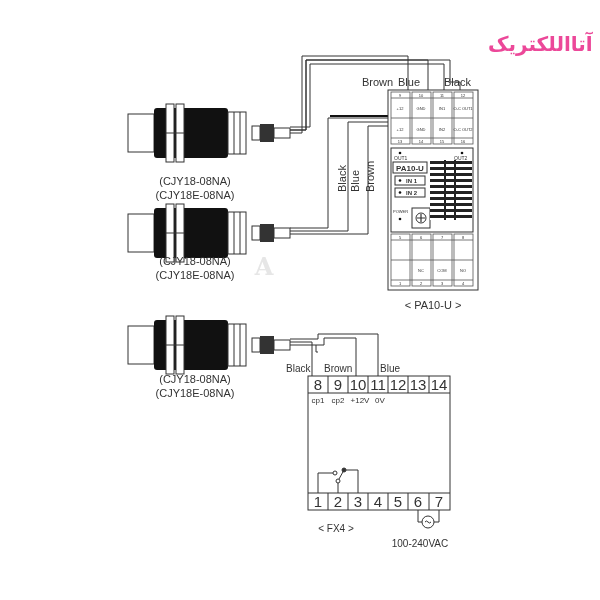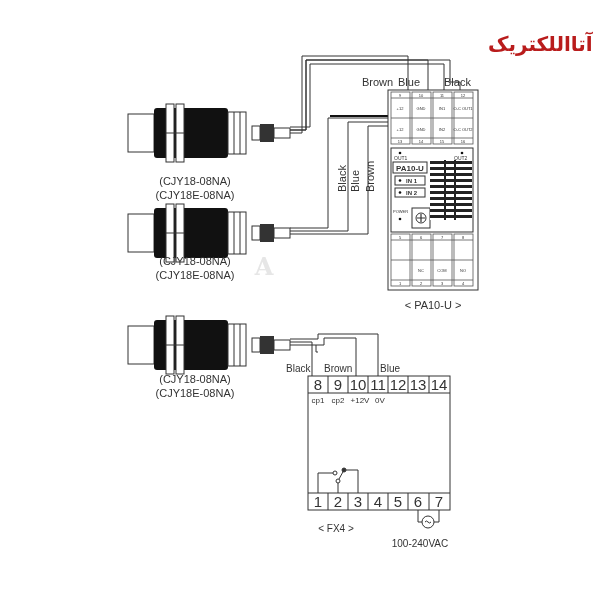--- a/index.html
+++ b/index.html
@@ -1,19 +1,19 @@
 <!DOCTYPE html>
 <html><head>
   <meta charset="utf-8">
   <style>
     html, body { margin:0; padding:0; background:#ffffff; }
     body { width:600px; height:600px; position:relative; overflow:hidden; font-family:"Liberation Sans", sans-serif; color:#222; }
     svg { position:absolute; left:0; top:0; }
     .lbl { font-family:"Liberation Sans", sans-serif; fill:#333; }
-    .logo { position:absolute; left:488px; top:32px; font-family:"DejaVu Sans", sans-serif; font-weight:bold; font-size:20px; color:#b91c1c; letter-spacing:-1px; }
+    .logo { position:absolute; left:488px; top:32px; font-family:"DejaVu Sans", sans-serif; font-weight:bold; font-size:20px; color:#ec4899; letter-spacing:-1px; }
   </style>
 </head>
 <body>
 
 <div class="logo">آتااللکتریک</div>
 
 <svg width="600" height="600" viewBox="0 0 600 600">
   <defs>
     <g id="sensor">
       <rect x="0" y="10" width="26" height="38" fill="#fff" stroke="#333" stroke-width="1"></rect>

